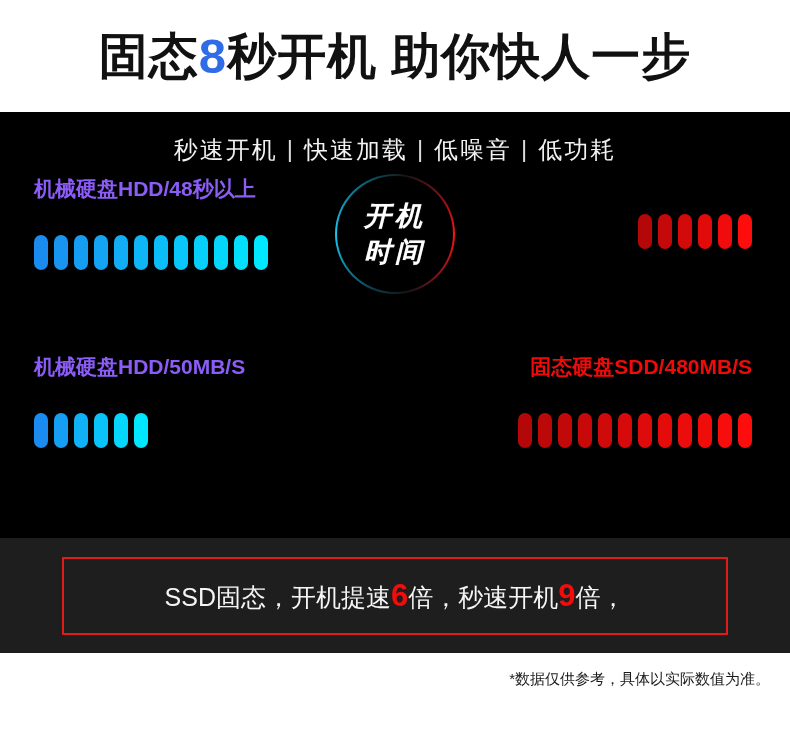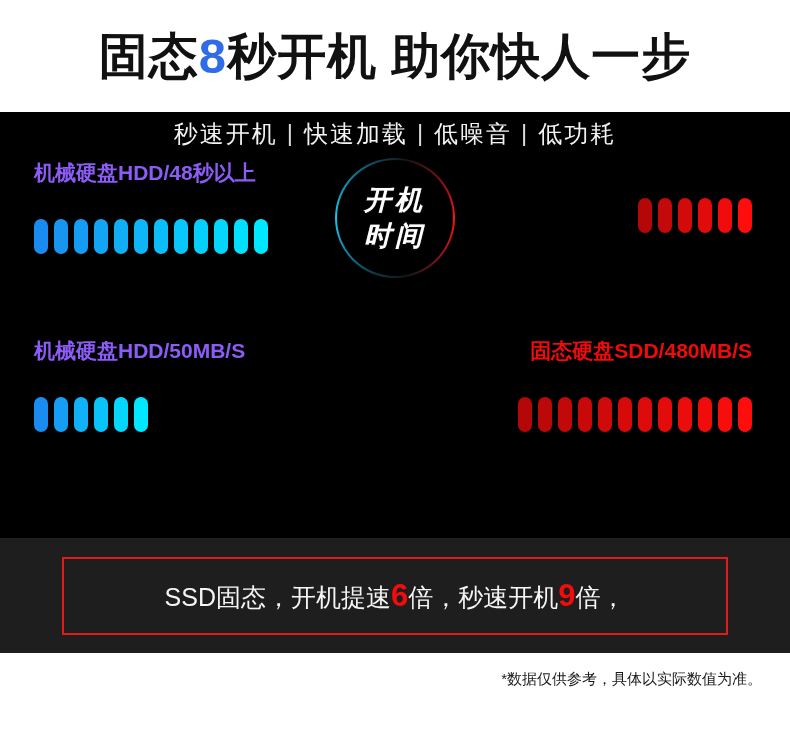--- a/index.html
+++ b/index.html
@@ -32,21 +32,21 @@
 
   
   .panel {
     position:relative;
     height:541px;
     background:#000000;
     overflow:hidden;
   }
 
   .subtitle {
-    margin-top:6px;
+    margin-top:22px;
     text-align:center;
     color:#f2f2f2;
     font-size:24px;
     letter-spacing:2px;
     white-space:nowrap;
   }
   .subtitle .sep {
     display:inline-block;
     color:#dcdcdc;
     font-weight:300;
@@ -170,21 +170,21 @@
     font-weight:bold;
   }
 
   
   .footer {
     height:52px;
     background:#ffffff;
     display:flex;
     align-items:center;
     justify-content:flex-end;
-    padding-right:28px;
+    padding-right:20px;
   }
   .footer-note {
     color:#1a1a1a;
     font-size:15px;
     white-space:nowrap;
   }
 </style>
 </head>
 <body>
 

